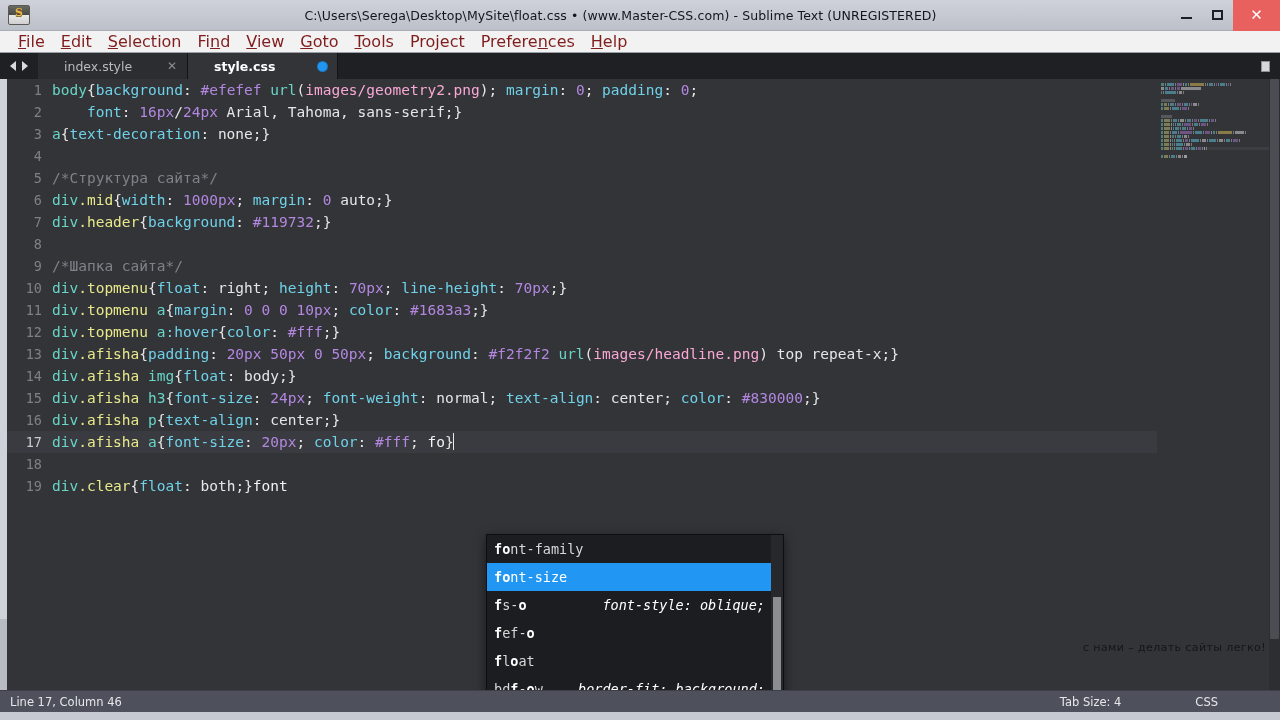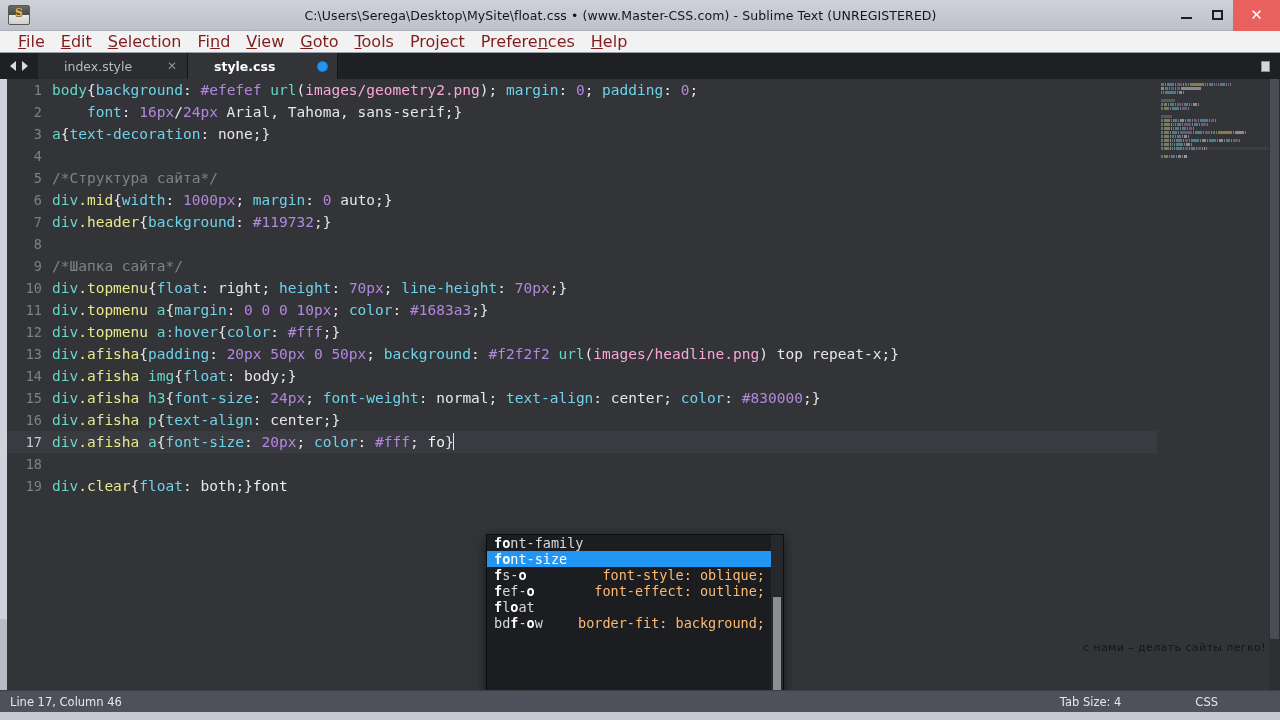--- a/index.html
+++ b/index.html
@@ -229,34 +229,35 @@
     left: 486px; top: 455px;
     width: 298px; height: 228px;
     background: #1b1d20;
     border: 1px solid #0d0e10;
     box-shadow: 0 3px 10px rgba(0,0,0,0.55);
     font-family: "DejaVu Sans Mono", monospace;
     font-size: 13.5px;
     overflow: hidden;
   }
   .ac-row {
-    height: 16px;
+    height: 28px;
     display: flex; align-items: center;
     padding: 0 8px 0 7px;
     color: #d8d8d8;
     white-space: pre;
   }
   .ac-row.sel { background: #2196f3; color: #ffffff; }
   .ac-trigger { flex: 0 0 auto; }
   .ac-trigger b { color: #ffffff; font-weight: bold; }
   .ac-row.sel .ac-trigger b { color: #ffffff; }
   .ac-hint {
     flex: 1 1 auto;
     text-align: right;
-    color: #fdba74;
+    font-style: italic;
+    color: #ffffff;
     padding-right: 10px;
   }
   .ac-scroll {
     position: absolute; right: 0; top: 0;
     width: 12px; height: 228px;
     background: #26282c;
   }
   .ac-scroll .thumb {
     position: absolute; left: 2px; top: 62px;
     width: 8px; height: 148px;
@@ -614,21 +615,21 @@
 
     <div class="watermark">
       <div class="wm-sub">с нами – делать сайты легко!</div>
     </div>
 
     <div class="ac-popup">
       <div id="ac-host">
           <div class="ac-row"><span class="ac-trigger"><b>fo</b>nt-family</span><span class="ac-hint"></span></div>
           <div class="ac-row sel"><span class="ac-trigger"><b>fo</b>nt-size</span><span class="ac-hint"></span></div>
           <div class="ac-row"><span class="ac-trigger"><b>f</b>s-<b>o</b></span><span class="ac-hint">font-style: oblique;</span></div>
-          <div class="ac-row"><span class="ac-trigger"><b>f</b>ef-<b>o</b></span><span class="ac-hint">font-effect: outline;</span></div>
+          <div class="ac-row"><span class="ac-trigger"><b>f</b>ef-<b>o</b></span></div>
           <div class="ac-row"><span class="ac-trigger"><b>f</b>l<b>o</b>at</span><span class="ac-hint"></span></div>
           <div class="ac-row"><span class="ac-trigger">bd<b>f</b>-<b>o</b>w</span><span class="ac-hint">border-fit: background;</span></div>
         </div>
       <div class="ac-scroll">
         <div class="thumb"></div>
       </div>
     </div>
 
     <div class="mouse">
       <svg width="14" height="20" viewBox="0 0 14 20">

